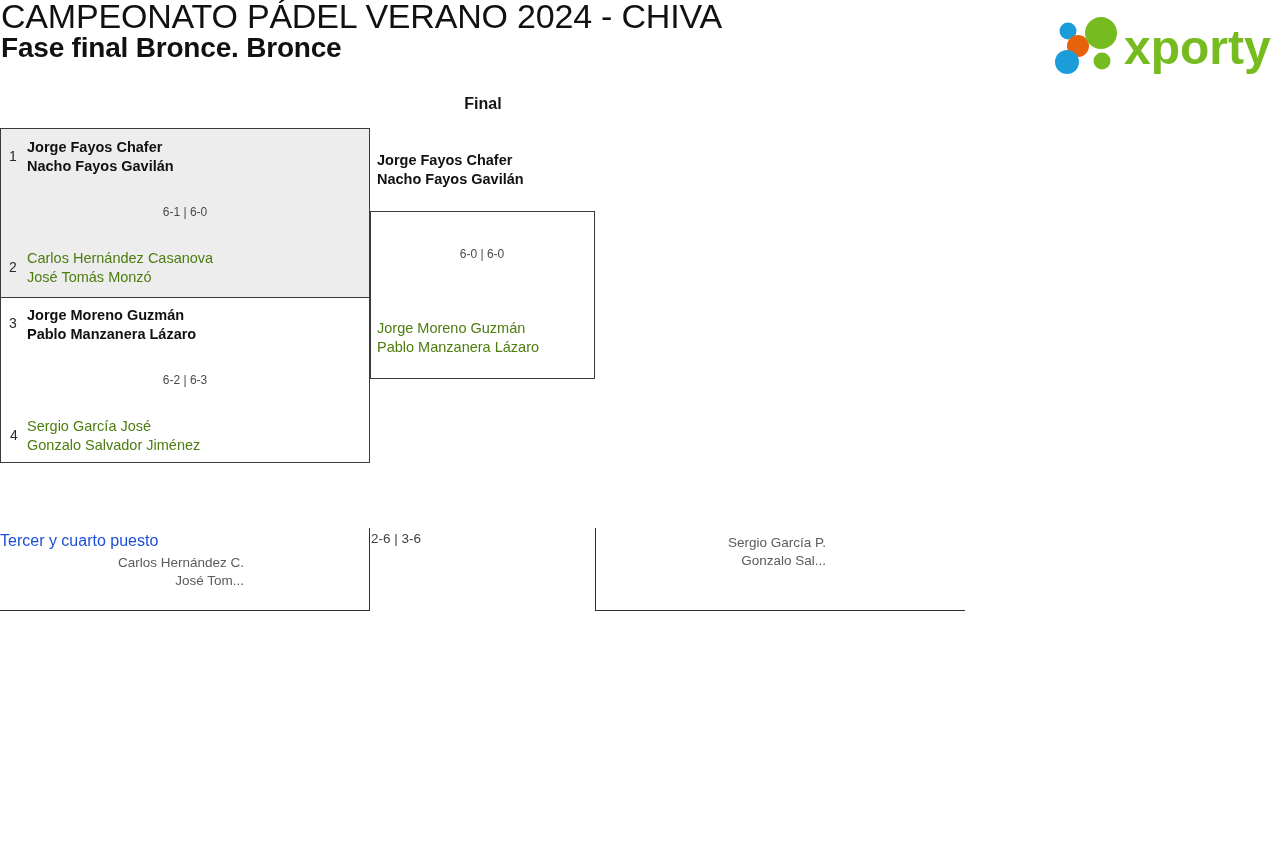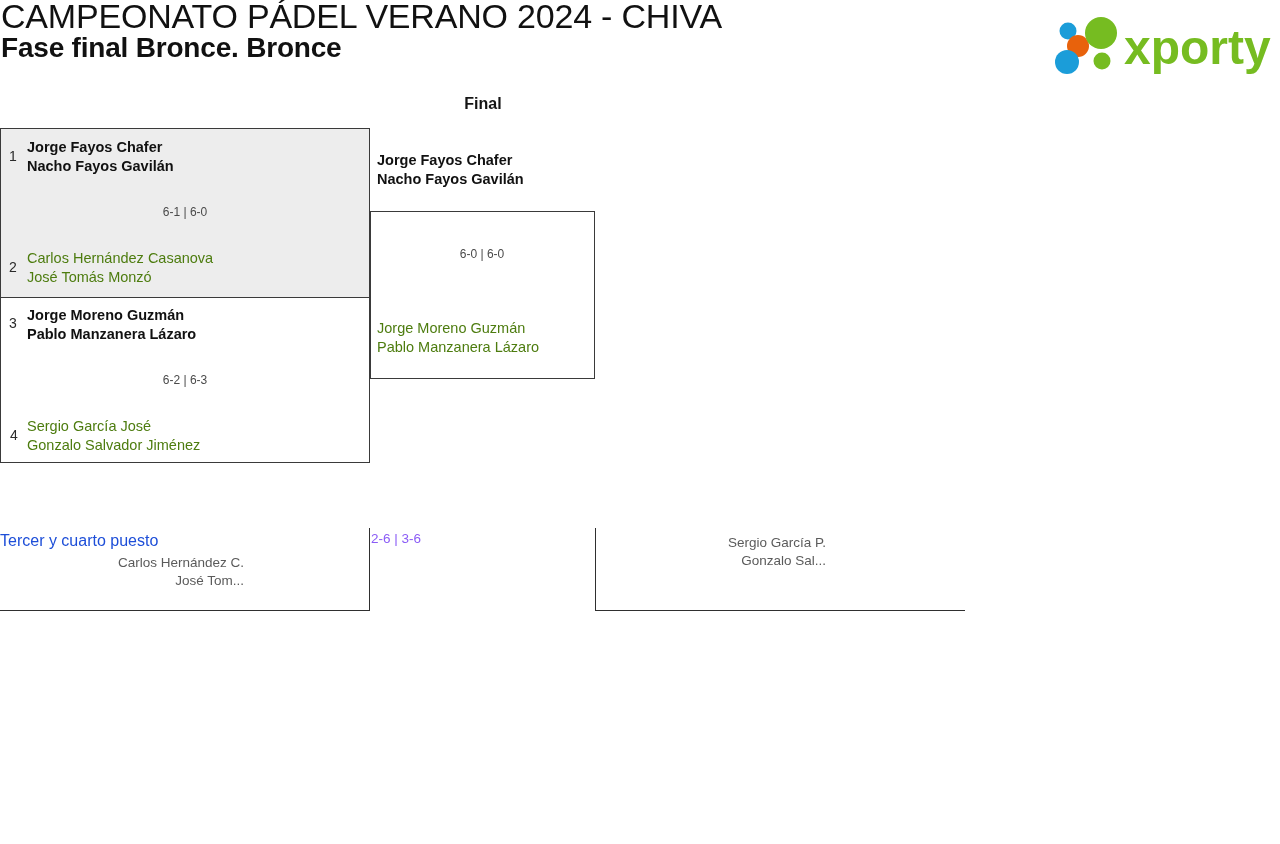--- a/index.html
+++ b/index.html
@@ -79,21 +79,21 @@
   .rule{position:absolute;background:#2f2f2f;}
   .v-line{width:1px;}
   .h-line{height:1px;}
 
   .tp-team{
     position:absolute;font-size:13.5px;line-height:17.5px;
     font-weight:400;color:#5b5b5b;white-space:nowrap;
   }
   .tp-team .ln{display:block;text-align:right;}
   .tp-score{
-    position:absolute;font-size:13.5px;color:#8b5cf6;line-height:17.5px;
+    position:absolute;font-size:13.5px;color:#404040;line-height:17.5px;
     white-space:nowrap;
   }
 </style>
 </head>
 <body>
 
 <div class="page">
 
   <div class="title-block">
     <div class="title-line1">CAMPEONATO PÁDEL VERANO 2024 - CHIVA</div>

